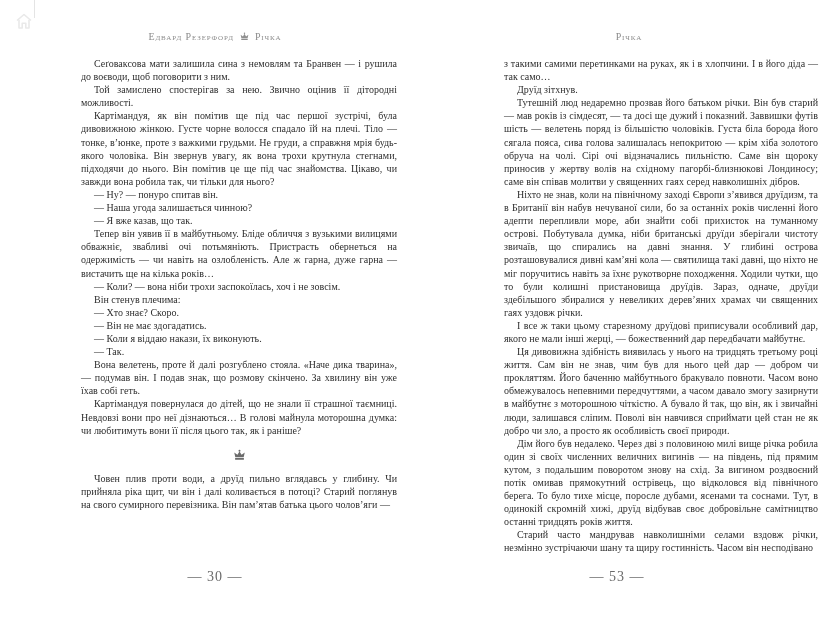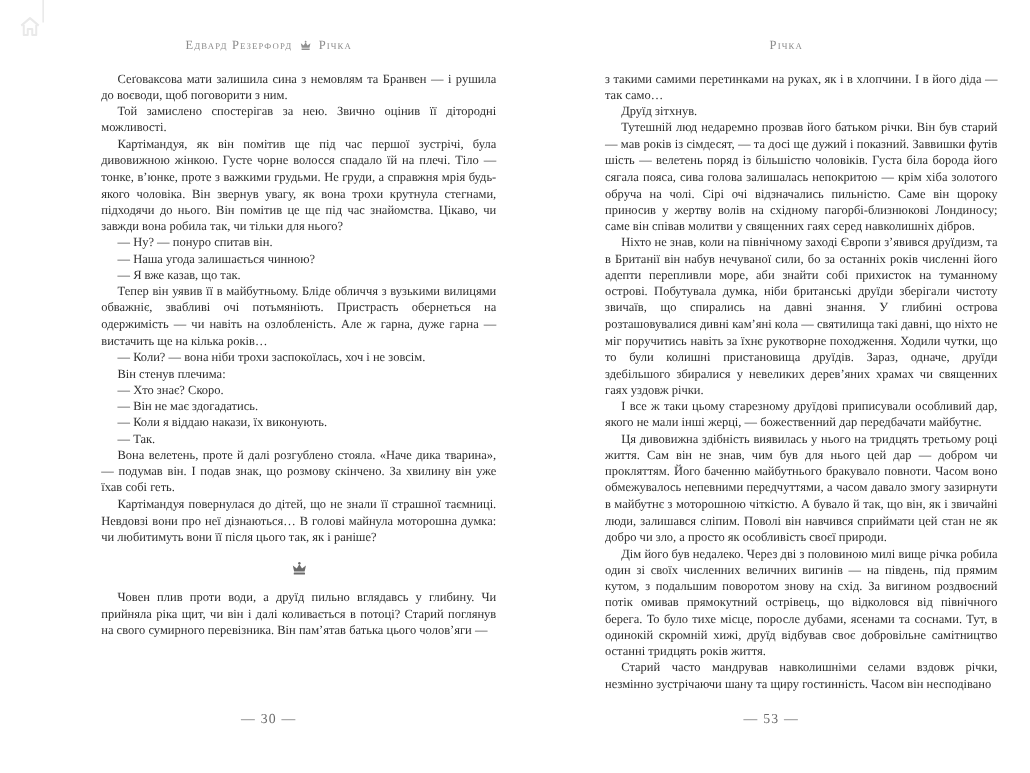--- a/index.html
+++ b/index.html
@@ -52,36 +52,36 @@
   .body-flow {
     position: absolute;
     top: 57px;
     font-size: 10px;
     line-height: 13.1px;
     color: #2e2e2e;
     text-align: justify;
     margin-left: 24px;
   }
   .body-flow-left  { left: 57px;  width: 316px; }
-  .body-flow-right { left: 460px; width: 314px; }
+  .body-flow-right { left: 480px; width: 314px; }
   .para { margin: 0; text-indent: 13px; }
   .para.no-indent { text-indent: 0; }
 
   .section-separator {
     display: flex;
     justify-content: center;
     padding: 12px 0 11px 0;
   }
   .crown-lg { width: 15px; height: 12px; color: #6b6b6b; }
 
   
   .folio {
     position: absolute;
     top: 569px;
-    font-size: 11px;
+    font-size: 14px;
     letter-spacing: 1px;
     color: #6a6a6a;
     text-align: center;
     white-space: nowrap;
   }
   .folio-left  { left: 57px;  width: 316px; }
   .folio-right { left: 460px; width: 314px; }
 </style>
 </head>
 <body>

